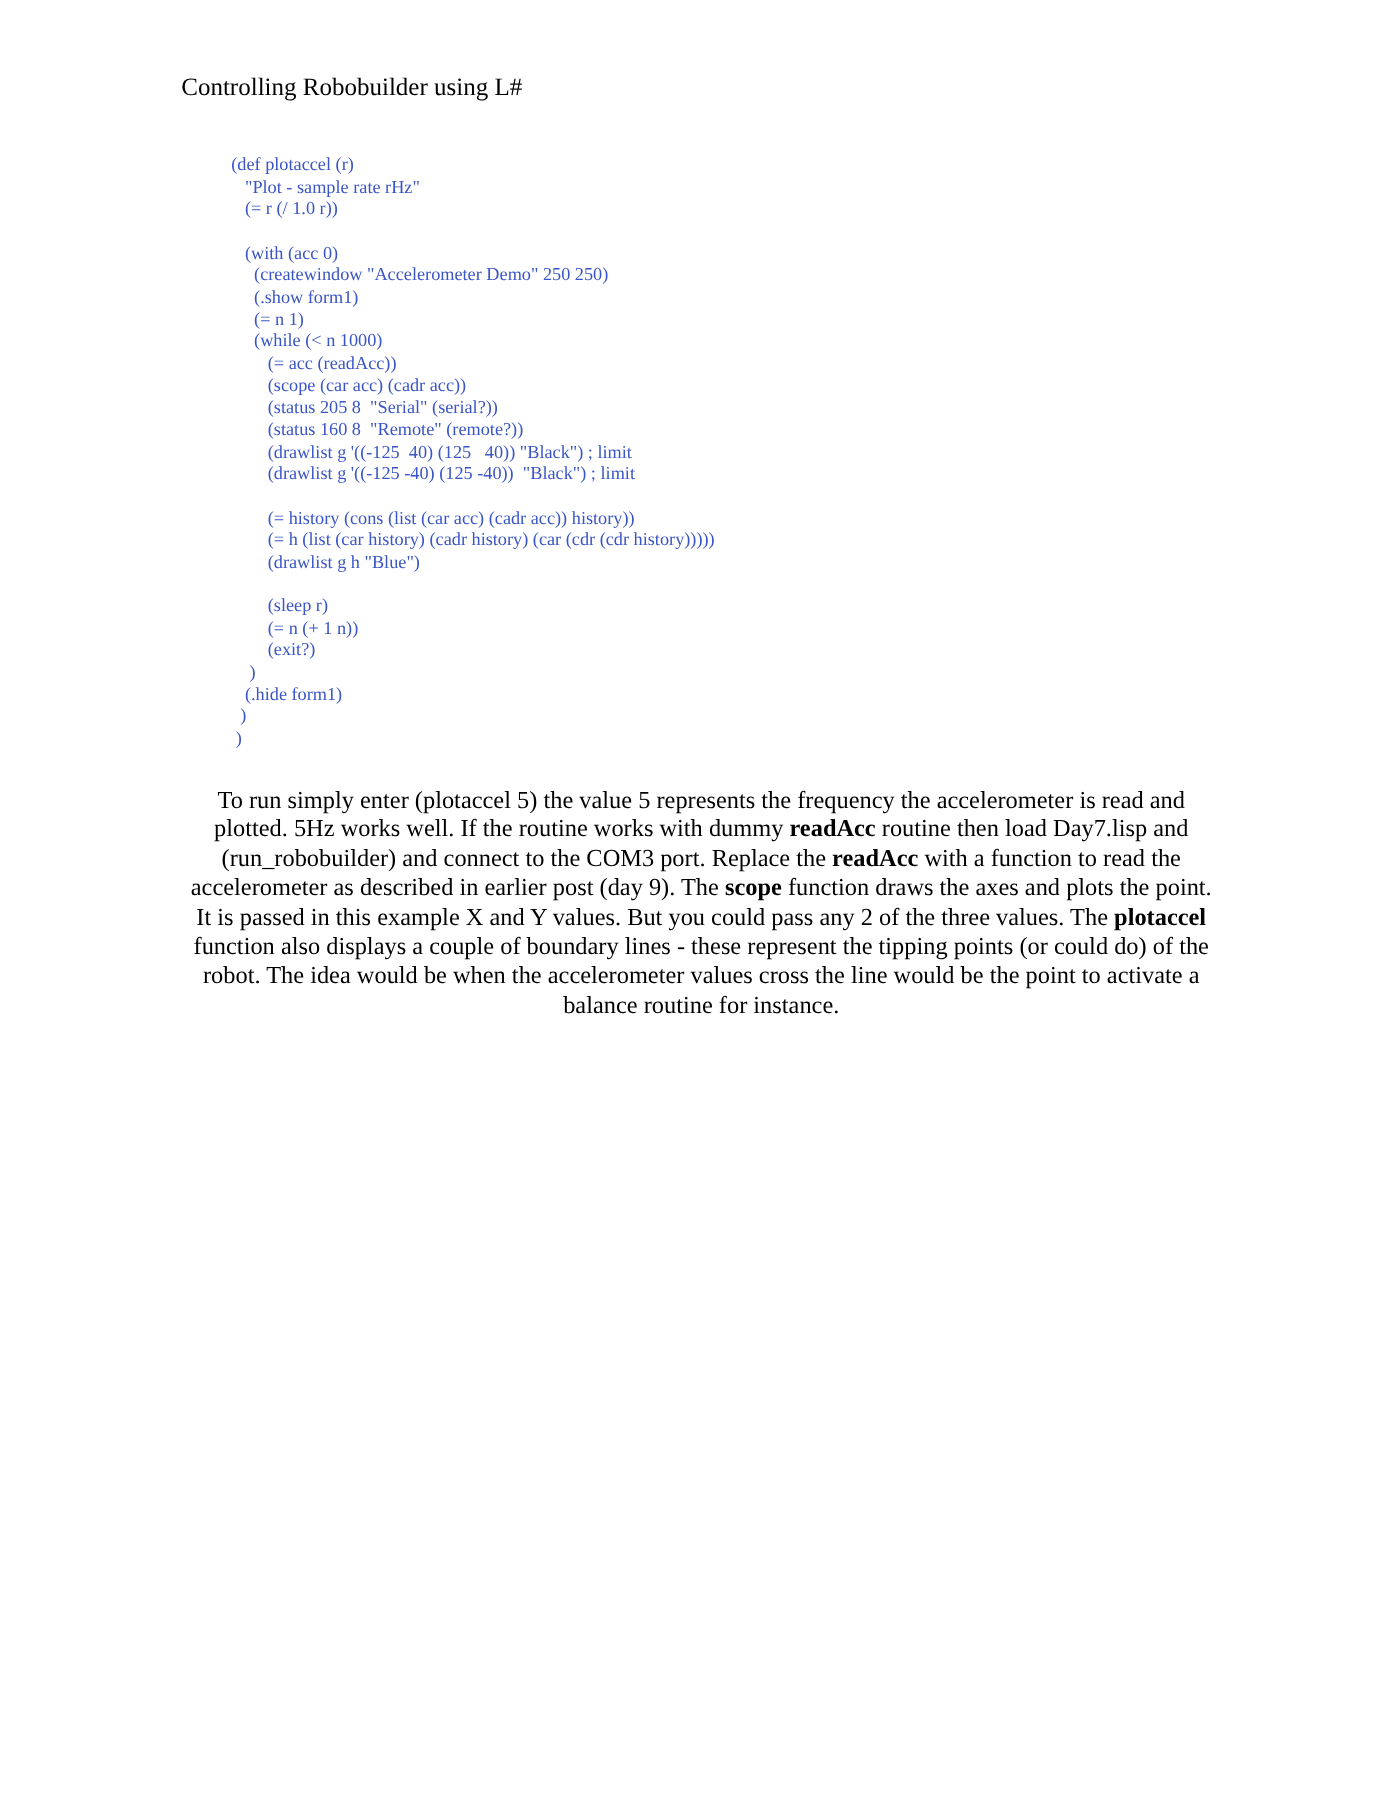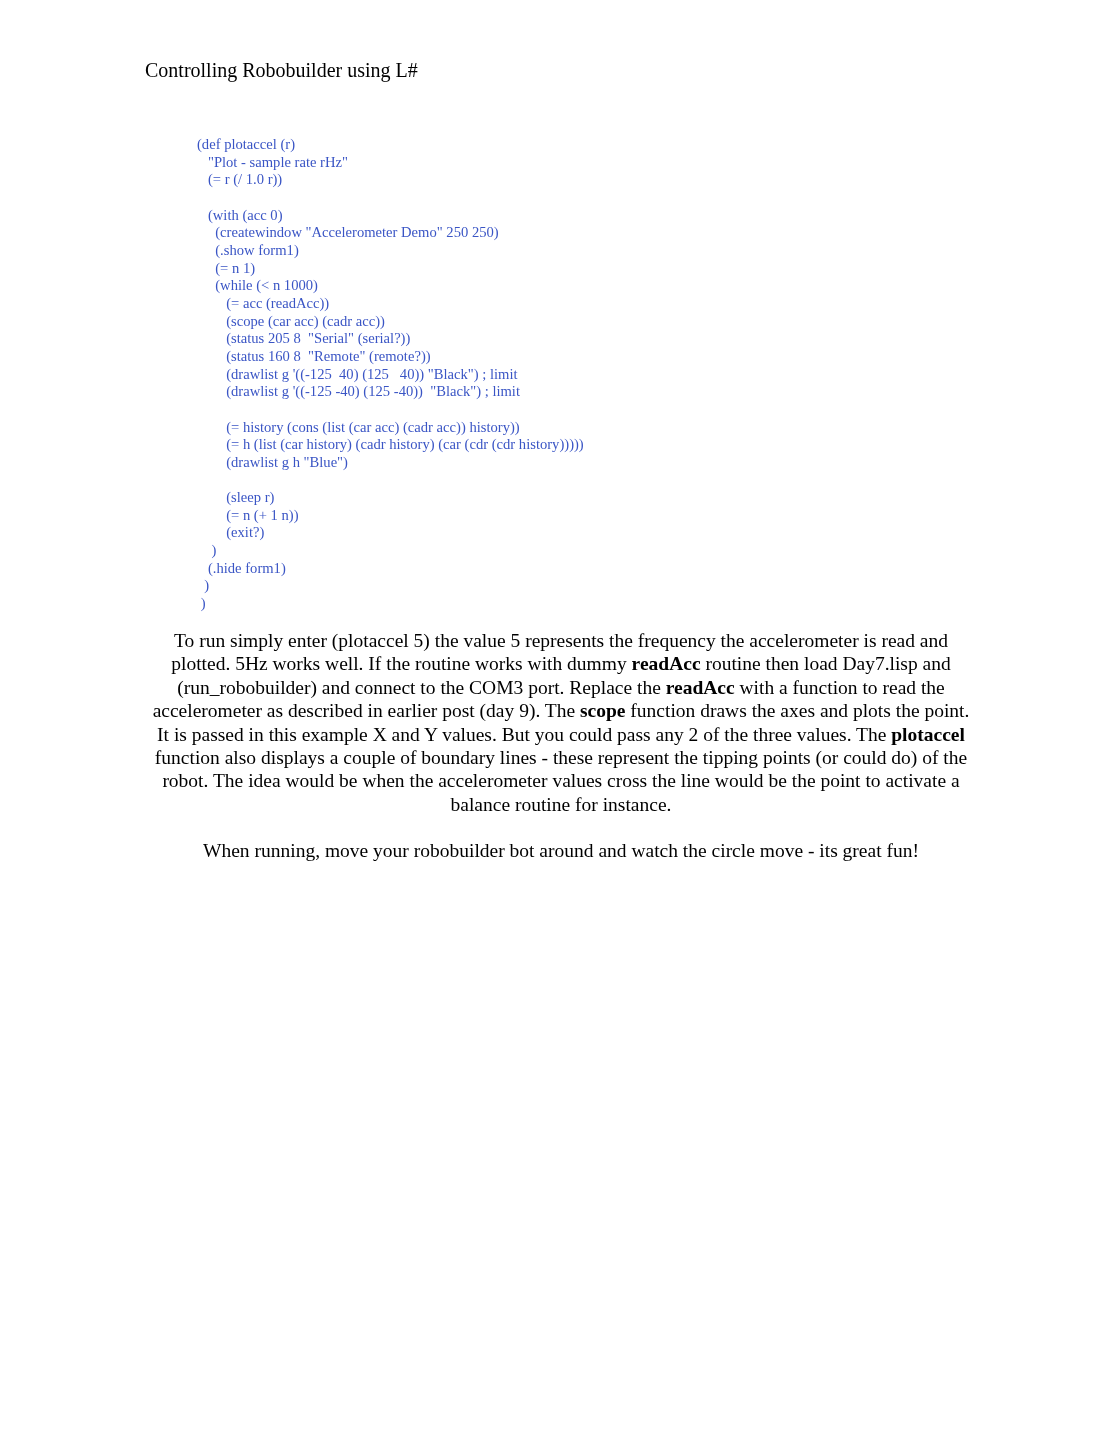--- a/index.html
+++ b/index.html
@@ -21,21 +21,21 @@
     left: 145px;
     top: 58px;
     font-size: 20px;
     line-height: 24px;
     white-space: nowrap;
   }
   .code-block {
     position: absolute;
     left: 185px;
     top: 124px;
-    margin: 12px;
+    margin: 0;
     font-family: "Liberation Serif", serif;
     font-size: 14.6px;
     line-height: 17.65px;
     white-space: pre;
   }
   .body-para {
     position: absolute;
     left: 145px;
     width: 832px;
     margin: 0;
@@ -104,21 +104,20 @@
         (sleep r)
         (= n (+ 1 n))
         (exit?)
     )
    (.hide form1)
   )
  )</pre>
 
   <p class="body-para para-1"><span>To run simply enter (plotaccel 5) the value 5 represents the frequency the accelerometer is read and plotted. 5Hz works well. If the routine works with dummy </span><b>readAcc</b><span> routine then load Day7.lisp and (run_robobuilder) and connect to the COM3 port. Replace the </span><b>readAcc</b><span> with a function to read the accelerometer as described in earlier post (day 9). The </span><b>scope</b><span> function draws the axes and plots the point. It is passed in this example X and Y values. But you could pass any 2 of the three values. The </span><b>plotaccel</b><span> function also displays a couple of boundary lines - these represent the tipping points (or could do) of the robot. The idea would be when the accelerometer values cross the line would be the point to activate a balance routine for instance.</span></p>
 
-  <p class="body-para para-2">When running, move your robobuilder bot around and watch the circle move - its great fun!</p>
 
   <div class="footer">
     <span class="footer-author">Phil</span>
     <span class="footer-page">Page 60</span>
     <span class="footer-date">06/12/2010</span>
   </div>
 
 </div>
 
 </body></html>

